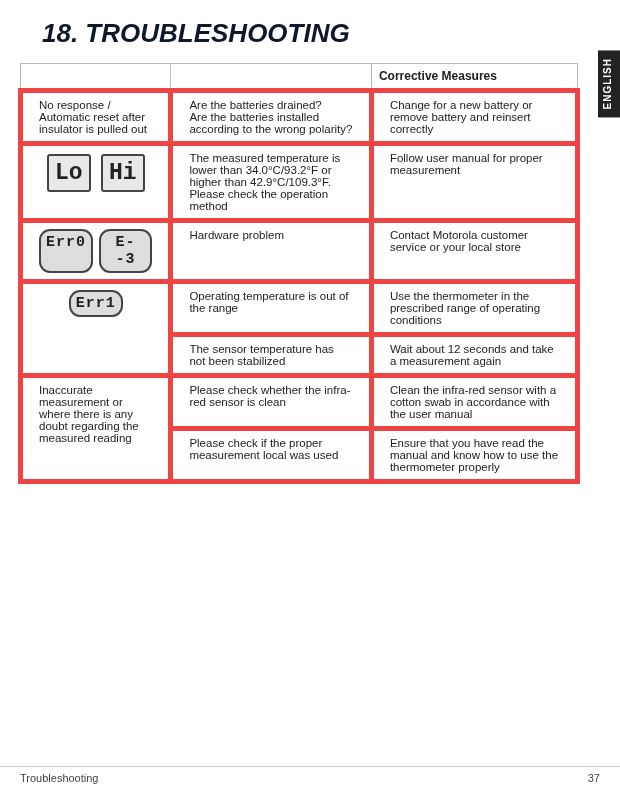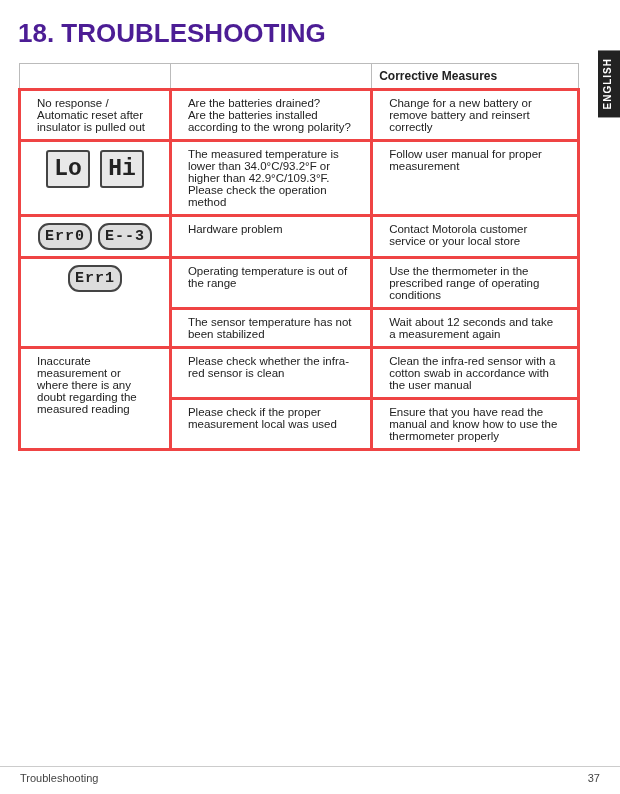--- a/index.html
+++ b/index.html
@@ -41,33 +41,35 @@
     }
 
     .content-area {
       padding: 18px 30px 18px 18px;
       padding-right: 40px;
     }
 
     .page-title {
       font-size: 26px;
       font-weight: bold;
+      font-style: italic;
       margin-bottom: 14px;
-      color: #4c1d95;
+      color: #0f172a;
+      margin-left: 24px;
     }
 
     
     .trouble-table {
       width: 100%;
       border-collapse: collapse;
       font-size: 11.5px;
     }
 
     .trouble-table td {
-      border: 3px solid #ef4444;
+      border: 5px solid #ef4444;
       padding: 6px 16px;
       vertical-align: top;
     }
 
     .trouble-table .col1 { width: 27%; }
     .trouble-table .col2 { width: 36%; }
     .trouble-table .col3 { width: 37%; }
 
     .header-row td {
       background: #fff;

